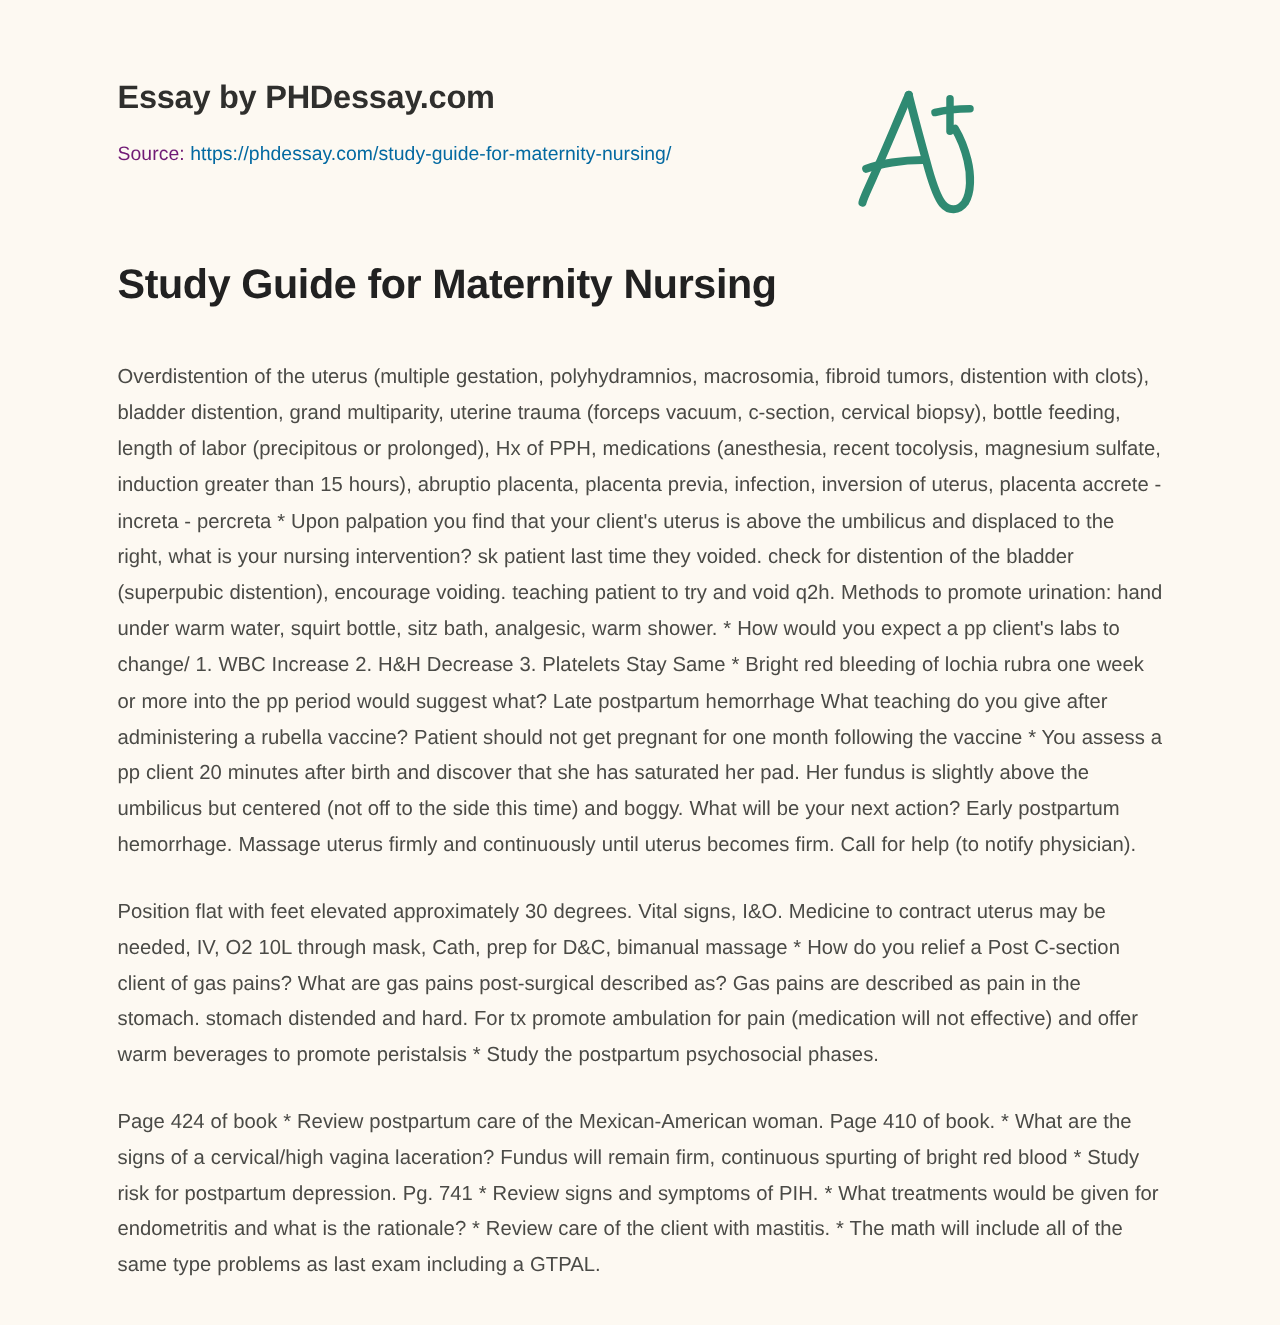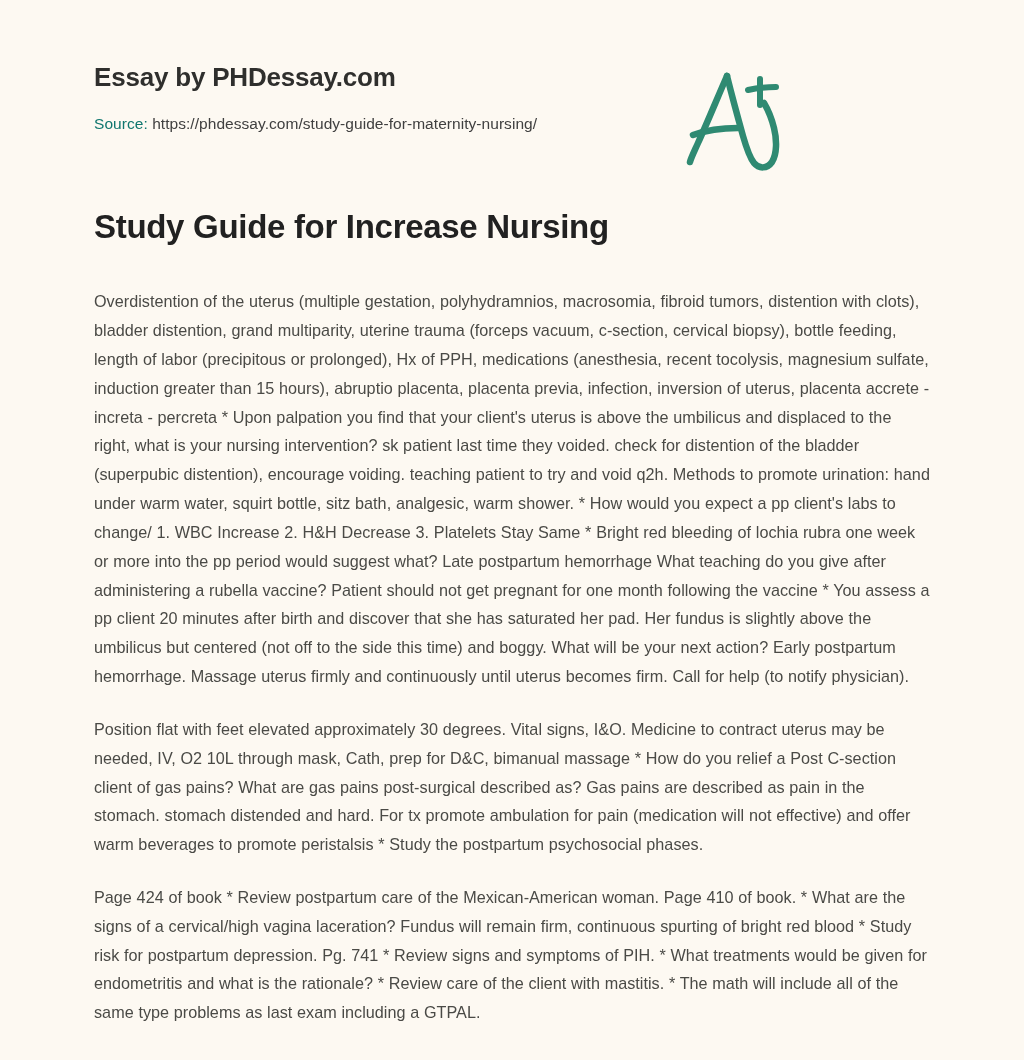--- a/index.html
+++ b/index.html
@@ -46,25 +46,25 @@
 
   .source-line {
     margin: 20px 0 0 0;
     font-size: 15.5px;
     line-height: 1.4;
     color: #8b8b86;
     letter-spacing: 0.05px;
   }
 
   .source-label {
-    color: #0f766e;
+    color: #701a75;
   }
 
   .source-url {
-    color: #404040;
+    color: #0369a1;
     text-decoration: none;
   }
 
   
   .logo {
     position: absolute;
     right: 82px;
     top: 58px;
     width: 118px;
     height: 118px;
@@ -138,21 +138,21 @@
         <path d="M17 77 C28 73, 46 70, 62 70" stroke-width="6.5"></path>
 
         <path d="M84 21 C84 30, 84 39, 84 47" stroke-width="6"></path>
 
         <path d="M72 32 C80 30, 92 29, 100 29" stroke-width="6"></path>
       </g>
     </svg>
   </div>
 
   <div class="article">
-    <h1 class="article-title">Study Guide for Increase Nursing</h1>
+    <h1 class="article-title">Study Guide for Maternity Nursing</h1>
 
     <div class="article-body">
       <p>Overdistention of the uterus (multiple gestation, polyhydramnios, macrosomia, fibroid tumors, distention with clots), bladder distention, grand multiparity, uterine trauma (forceps vacuum, c-section, cervical biopsy), bottle feeding, length of labor (precipitous or prolonged), Hx of PPH, medications (anesthesia, recent tocolysis, magnesium sulfate, induction greater than 15 hours), abruptio placenta, placenta previa, infection, inversion of uterus, placenta accrete - increta - percreta * Upon palpation you find that your client's uterus is above the umbilicus and displaced to the right, what is your nursing intervention? sk patient last time they voided. check for distention of the bladder (superpubic distention), encourage voiding. teaching patient to try and void q2h. Methods to promote urination: hand under warm water, squirt bottle, sitz bath, analgesic, warm shower. * How would you expect a pp client's labs to change/ 1. WBC Increase 2. H&amp;H Decrease 3. Platelets Stay Same * Bright red bleeding of lochia rubra one week or more into the pp period would suggest what? Late postpartum hemorrhage What teaching do you give after administering a rubella vaccine? Patient should not get pregnant for one month following the vaccine * You assess a pp client 20 minutes after birth and discover that she has saturated her pad. Her fundus is slightly above the umbilicus but centered (not off to the side this time) and boggy. What will be your next action? Early postpartum hemorrhage. Massage uterus firmly and continuously until uterus becomes firm. Call for help (to notify physician).</p>
       <p>Position flat with feet elevated approximately 30 degrees. Vital signs, I&amp;O. Medicine to contract uterus may be needed, IV, O2 10L through mask, Cath, prep for D&amp;C, bimanual massage * How do you relief a Post C-section client of gas pains? What are gas pains post-surgical described as? Gas pains are described as pain in the stomach. stomach distended and hard. For tx promote ambulation for pain (medication will not effective) and offer warm beverages to promote peristalsis * Study the postpartum psychosocial phases.</p>
       <p>Page 424 of book * Review postpartum care of the Mexican-American woman. Page 410 of book. * What are the signs of a cervical/high vagina laceration? Fundus will remain firm, continuous spurting of bright red blood * Study risk for postpartum depression. Pg. 741 * Review signs and symptoms of PIH. * What treatments would be given for endometritis and what is the rationale? * Review care of the client with mastitis. * The math will include all of the same type problems as last exam including a GTPAL.</p>
 
     </div>
   </div>
 
 </div>

